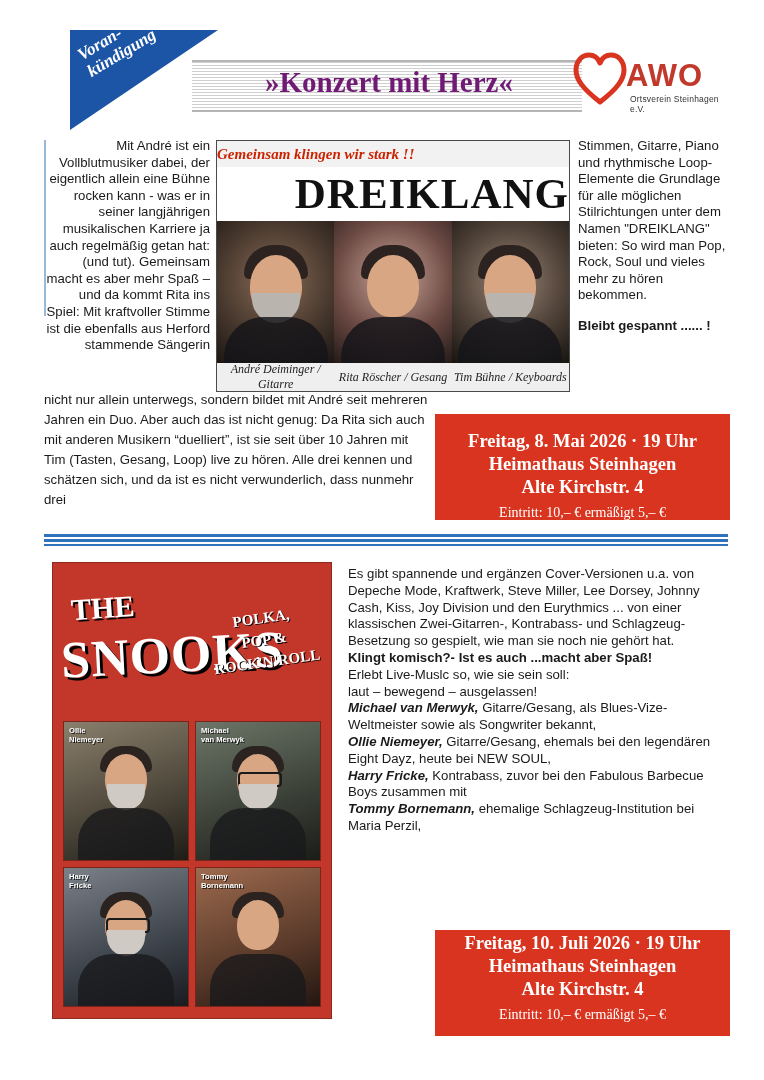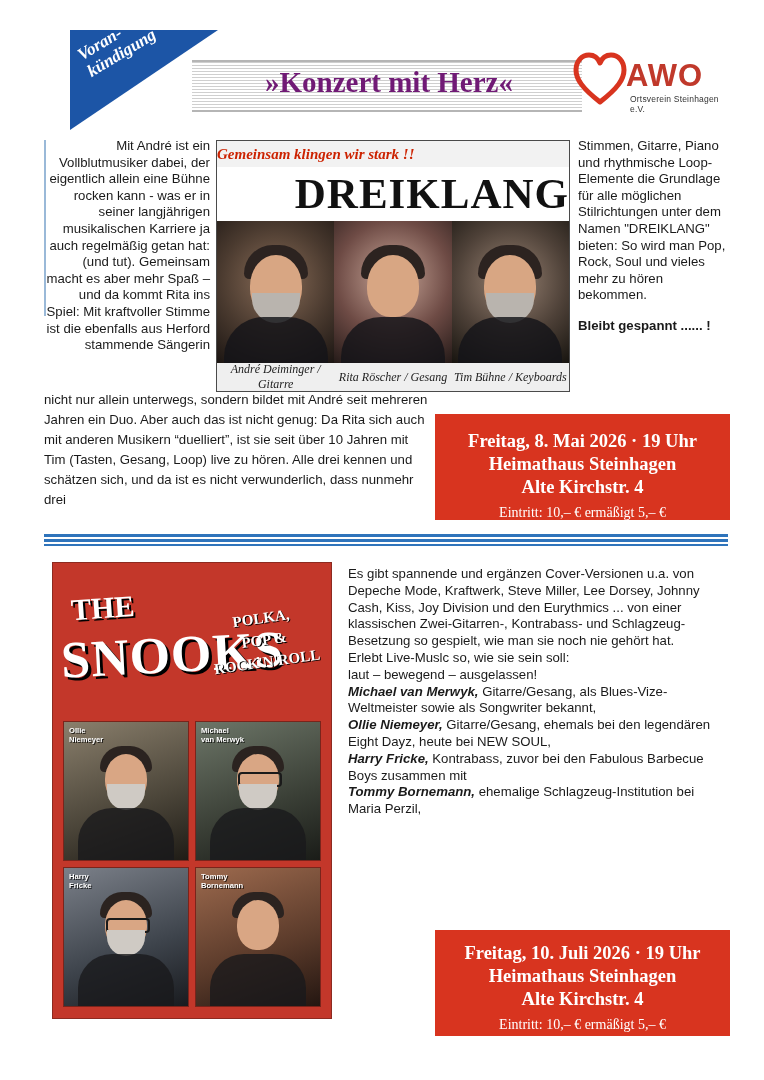--- a/index.html
+++ b/index.html
@@ -303,21 +303,21 @@
     top: 414px;
     width: 295px;
     height: 106px;
     padding-top: 16px;
   }
   #event-box-2 {
     left: 435px;
     top: 930px;
     width: 295px;
     height: 106px;
-    padding-top: 12px;
+    padding-top: 2px;
   }
 
   
   .divider {
     position: absolute;
     left: 44px;
     top: 534px;
     width: 684px;
     height: 12px;
     background: repeating-linear-gradient(180deg,
@@ -595,20 +595,21 @@
         <div class="sp-face"></div>
         <div class="sp-torso"></div>
         <div class="sp-label" style="white-space: pre-line;">Tommy
 Bornemann</div>
       </div>
     </div>
   </div>
 
   <div class="b2-text">
     <p>Es gibt spannende und ergänzen Cover-Versionen u.a. von Depeche Mode, Kraftwerk, Steve Miller, Lee Dorsey, Johnny Cash, Kiss, Joy Division und den Eurythmics ... von einer klassischen Zwei-Gitarren-, Kontrabass- und Schlagzeug-Besetzung so gespielt, wie man sie noch nie gehört hat.</p>
+    <p class="b2-klingt">Klingt komisch?- Ist es auch ...macht aber Spaß!</p>
     <p class="b2-erlebt" style="white-space: pre-line;">Erlebt Live-Muslc so, wie sie sein soll:
 laut – bewegend – ausgelassen!</p>
 
     <p class="member"><span class="nm">Michael van Merwyk,</span><span> Gitarre/Gesang, als Blues-Vize-Weltmeister sowie als Songwriter bekannt,</span></p>
     <p class="member"><span class="nm">Ollie Niemeyer,</span><span> Gitarre/Gesang, ehemals bei den legendären Eight Dayz, heute bei NEW SOUL,</span></p>
     <p class="member"><span class="nm">Harry Fricke,</span><span> Kontrabass, zuvor bei den Fabulous Barbecue Boys zusammen mit</span></p>
     <p class="member"><span class="nm">Tommy Bornemann,</span><span> ehemalige Schlagzeug-Institution bei Maria Perzil,</span></p>
 
   </div>
 

